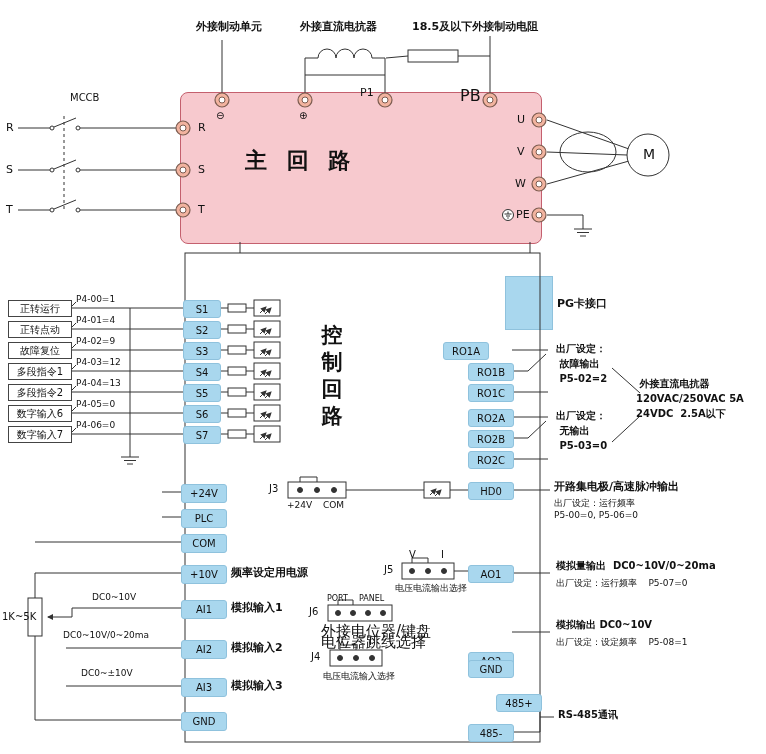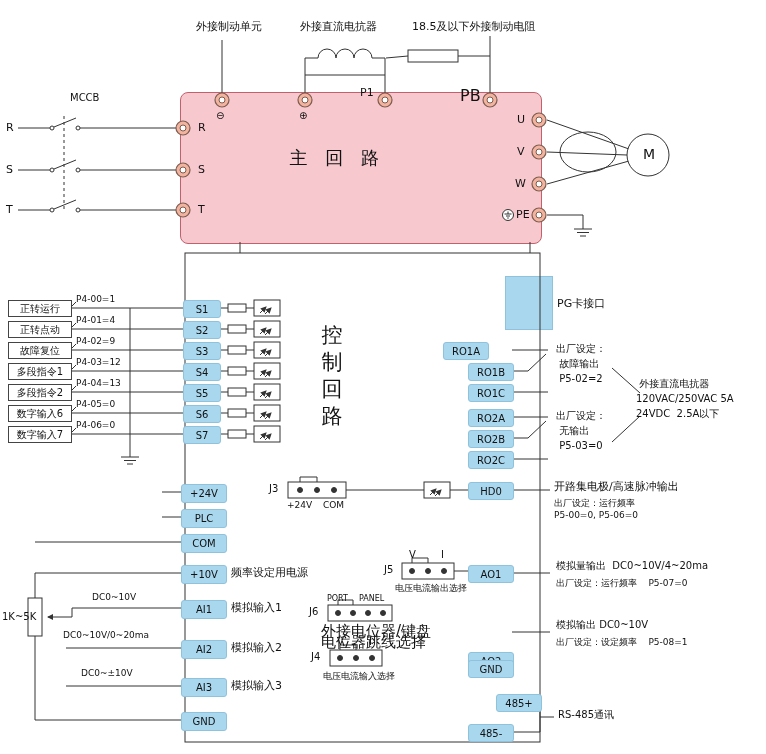--- a/index.html
+++ b/index.html
@@ -1,20 +1,20 @@
 <!DOCTYPE html>
 <html><head>
 <meta charset="utf-8">
 <style>
   html,body{margin:0;padding:0;background:#fff}
   .stage{position:relative;width:766px;height:754px;background:#fff;overflow:hidden;
          font-family:"DejaVu Sans","Liberation Sans",sans-serif;color:#111}
   svg.wires{position:absolute;left:0;top:0}
   .lbl{position:absolute;white-space:pre;line-height:1.25}
-  .b{font-weight:normal}
+  .b{font-weight:bold}
   .term{position:absolute;background:#a9d7ee;border:1px solid #8fc2dd;border-radius:3px;
         display:flex;align-items:center;justify-content:center;font-size:10px;color:#111}
   .inbox{position:absolute;border:1px solid #444;background:#fff;display:flex;align-items:center;
          justify-content:center;font-size:10px;text-align:center}
   .pinkblock{position:absolute;left:180px;top:92px;width:360px;height:150px;background:#f7c9ce;
              border:1.5px solid #c4606e;border-radius:8px}
   .pgbox{position:absolute;left:505px;top:276px;width:46px;height:52px;background:#a9d7ee;border:1px solid #8fc2dd}
 </style>
 </head>
 <body>
@@ -234,21 +234,21 @@
         <use href="#tc" x="539" y="184"></use>
           <use href="#tc" x="539" y="215"></use>
       </g>
     </g>
   </svg>
 
   <div class="lbl b" style="left:196px;top:20px;font-size:11px">外接制动单元</div>
   <div class="lbl b" style="left:300px;top:20px;font-size:11px">外接直流电抗器</div>
   <div class="lbl b" style="left:412px;top:20px;font-size:11px">18.5及以下外接制动电阻</div>
 
-  <div class="lbl b" style="left:245px;top:147px;width:140px;text-align:right;font-size:18px;letter-spacing:6px">主 回 路</div>
+  <div class="lbl b" style="left:245px;top:147px;width:140px;text-align:left;font-size:22px;letter-spacing:6px">主 回 路</div>
   <div class="lbl" style="left:70px;top:92px;font-size:10px">MCCB</div>
   <div class="lbl" style="left:6px;top:121px;font-size:11px">R</div>
   <div class="lbl" style="left:6px;top:163px;font-size:11px">S</div>
   <div class="lbl" style="left:6px;top:203px;font-size:11px">T</div>
   <div class="lbl" style="left:198px;top:121px;font-size:11px">R</div>
   <div class="lbl" style="left:198px;top:163px;font-size:11px">S</div>
   <div class="lbl" style="left:198px;top:203px;font-size:11px">T</div>
   <div class="lbl" style="left:216px;top:110px;font-size:10px">⊖</div>
   <div class="lbl" style="left:299px;top:110px;font-size:10px">⊕</div>
   <div class="lbl" style="left:360px;top:86px;font-size:11px">P1</div>
@@ -337,21 +337,21 @@
   <div class="lbl" style="left:92px;top:592px;font-size:9px">DC0~10V</div>
   <div class="term" style="left:181px;top:640px;width:44px;height:17px">AI2</div>
   <div class="lbl b" style="left:231px;top:641px;font-size:11px">模拟输入2</div>
   <div class="lbl" style="left:63px;top:630px;font-size:9px">DC0~10V/0~20ma</div>
   <div class="term" style="left:181px;top:678px;width:44px;height:17px">AI3</div>
   <div class="lbl b" style="left:231px;top:679px;font-size:11px">模拟输入3</div>
   <div class="lbl" style="left:81px;top:668px;font-size:9px">DC0~±10V</div>
   <div class="term" style="left:181px;top:712px;width:44px;height:17px">GND</div>
 
   <div class="term" style="left:468px;top:565px;width:44px;height:16px">AO1</div>
-  <div class="lbl b" style="left:556px;top:560px;font-size:10px">模拟量输出  DC0~10V/4~20ma</div>
+  <div class="lbl b" style="left:556px;top:560px;font-size:10px">模拟量输出  DC0~10V/0~20ma</div>
   <div class="lbl" style="left:556px;top:578px;font-size:9px">出厂设定：运行频率    P5-07=0</div>
   <div class="term" style="left:468px;top:652px;width:44px;height:16px">AO2</div>
   <div class="lbl b" style="left:556px;top:619px;font-size:10px">模拟输出 DC0~10V</div>
   <div class="lbl" style="left:556px;top:637px;font-size:9px">出厂设定：设定频率    P5-08=1</div>
   <div class="term" style="left:468px;top:660px;width:44px;height:16px">GND</div>
   <div class="term" style="left:496px;top:694px;width:44px;height:16px">485+</div>
   <div class="term" style="left:468px;top:724px;width:44px;height:16px">485-</div>
   <div class="lbl b" style="left:558px;top:709px;font-size:10px">RS-485通讯</div>
 
 </div>

